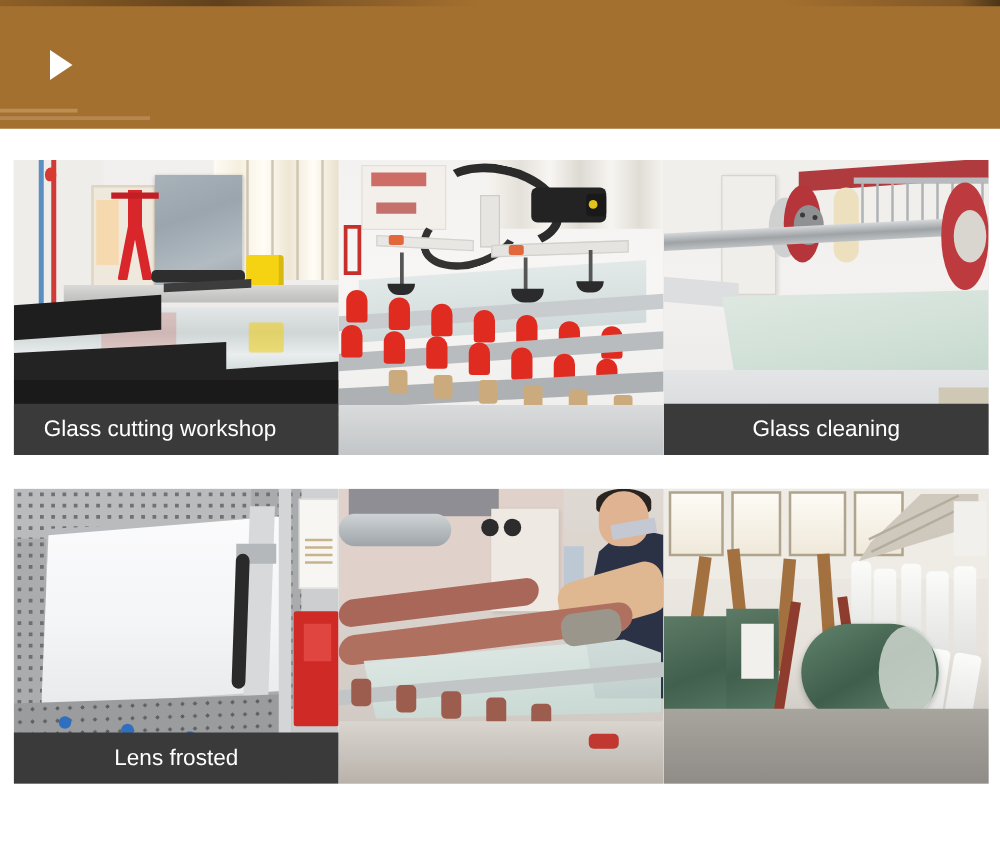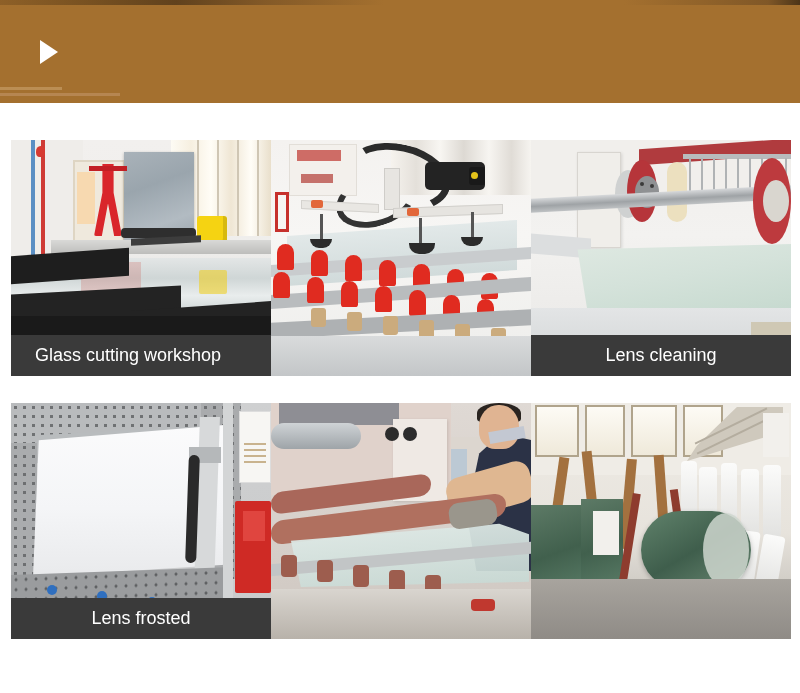--- a/index.html
+++ b/index.html
@@ -57,21 +57,20 @@
     display:grid;
     grid-template-columns:260px 260px 260px;
     grid-template-rows:236px 236px;
     column-gap:0px;row-gap:27px;
   }
   .card{
     position:relative;
     width:260px;height:236px;
     overflow:hidden;
     background:#e8e8e8;
-    margin-top:12px;
   }
   .photo{
     position:absolute;left:0;top:0;width:260px;height:236px;
     overflow:hidden;
   }
   .caption{
     position:absolute;left:0;bottom:0;width:260px;height:41px;
     background:#3a3a3a;
     color:#ffffff;
     font-size:18px;
@@ -372,21 +371,21 @@
         <div class="hubdot" style="left:122px;top:58px"></div>
         <div class="shaft"></div>
         <div class="redroll2"></div>
         <div class="redroll2b"></div>
         <div class="tableL"></div>
         <div class="sheet"></div>
         <div class="tableBot"></div>
         <div class="wheel"></div>
         <div class="bracket"></div>
       </div>
-      <div class="caption center">Lens cleaning</div>
+      <div class="caption center">Glass cleaning</div>
     </div>
 
     <div class="card">
       <div class="photo p4">
         <div class="perf"></div>
         <div class="perfL"></div>
         <div class="perfR"></div>
         <div class="panelTopBand"></div>
         <div class="panel"></div>
         <div class="frameR"></div>

